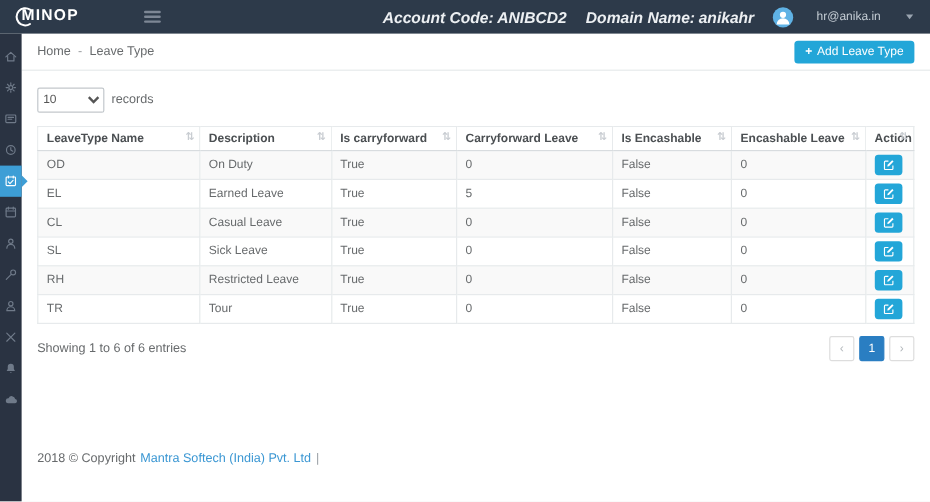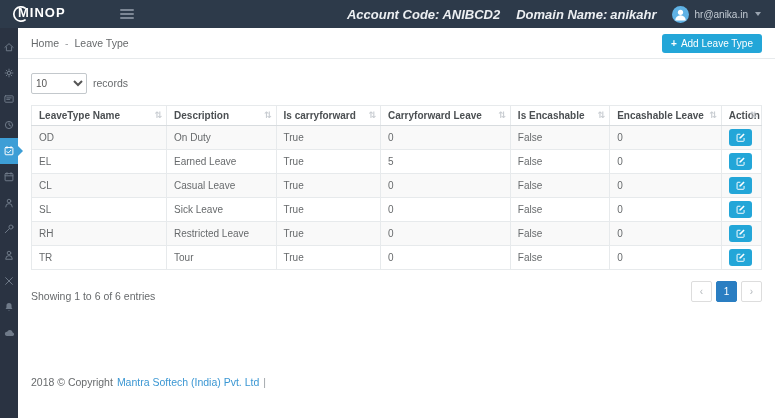--- a/index.html
+++ b/index.html
@@ -24,21 +24,21 @@
     background:var(--topbar-bg);display:flex;align-items:center;z-index:20;
   }
   .logo{display:flex;width:100px;padding-left:12px;color:#fff;}
   .logo-swoosh{margin-right:-10px;display:inline-flex;}
   .logo-text{font-size:13px;font-weight:bold;letter-spacing:1px;color:#fff;}
   .hamburger{margin-left:20px;cursor:pointer;display:inline-flex;flex-direction:column;gap:2px;}
   .hamburger span{display:block;width:14px;height:2px;background:#7d8795;border-radius:1px;}
   .topbar-right{margin-left:auto;display:flex;align-items:center;gap:16px;padding-right:14px;}
   .tb-stat{color:#eceff2;font-weight:bold;font-size:13px;font-style:italic;}
   .tb-stat .lbl{margin-right:3px;}
-  .userbox{display:flex;align-items:center;gap:5px;cursor:pointer;}
+  .userbox{display:flex;align-items:center;gap:19px;cursor:pointer;}
   .avatar{width:17px;height:17px;border-radius:50%;background:#5fb2e5;display:flex;align-items:center;justify-content:center;overflow:hidden;}
   .user-email{color:#c4ccd4;font-size:10px;}
   .caret{width:0;height:0;border-left:3.5px solid transparent;border-right:3.5px solid transparent;border-top:4px solid #9aa4b0;margin-left:2px;}
   
   .sidebar{
     position:absolute;top:28px;left:0;width:18px;height:390px;
     background:var(--sidebar-bg);z-index:15;padding-top:6px;
   }
   .sb-item{height:26px;display:flex;align-items:center;justify-content:center;color:#6f7a89;position:relative;cursor:pointer;}
   .sb-item.active{background:var(--sidebar-active);color:#fff;}
@@ -81,21 +81,21 @@
   }
   th .sort{position:absolute;right:4px;top:4px;color:#c9cdd2;font-size:9px;font-family:"DejaVu Sans",sans-serif;}
   td{font-size:10px;color:var(--text);padding:3px 7px;height:21px;}
   tbody tr:nth-child(odd){background:#f9f9f9;}
   tbody tr:nth-child(even){background:#fff;}
   .edit-btn{
     width:23px;height:17px;background:var(--accent);border:none;border-radius:3px;
     display:flex;align-items:center;justify-content:center;cursor:pointer;
   }
   
-  .table-footer{display:flex;align-items:flex-end;margin-top:8px;flex:0 0 24px;}
+  .table-footer{display:flex;align-items:center;margin-top:8px;flex:0 0 24px;}
   .info{font-size:10.5px;color:var(--text);}
   .pagination{margin-left:auto;display:flex;align-items:center;gap:4px;}
   .page-btn{
     min-width:21px;height:21px;border:1px solid #ddd;background:#fff;color:#b2b7bb;
     font-size:10px;display:flex;align-items:center;justify-content:center;cursor:pointer;border-radius:2px;
     font-family:inherit;padding:0 4px;
   }
   .page-btn.active{background:var(--page-active);border-color:var(--page-active);color:#fff;}
   .spacer{flex:1;}
   .page-footer{flex:0 0 18px;font-size:10.5px;color:var(--text);display:flex;align-items:center;gap:4px;padding-bottom:2px;}

